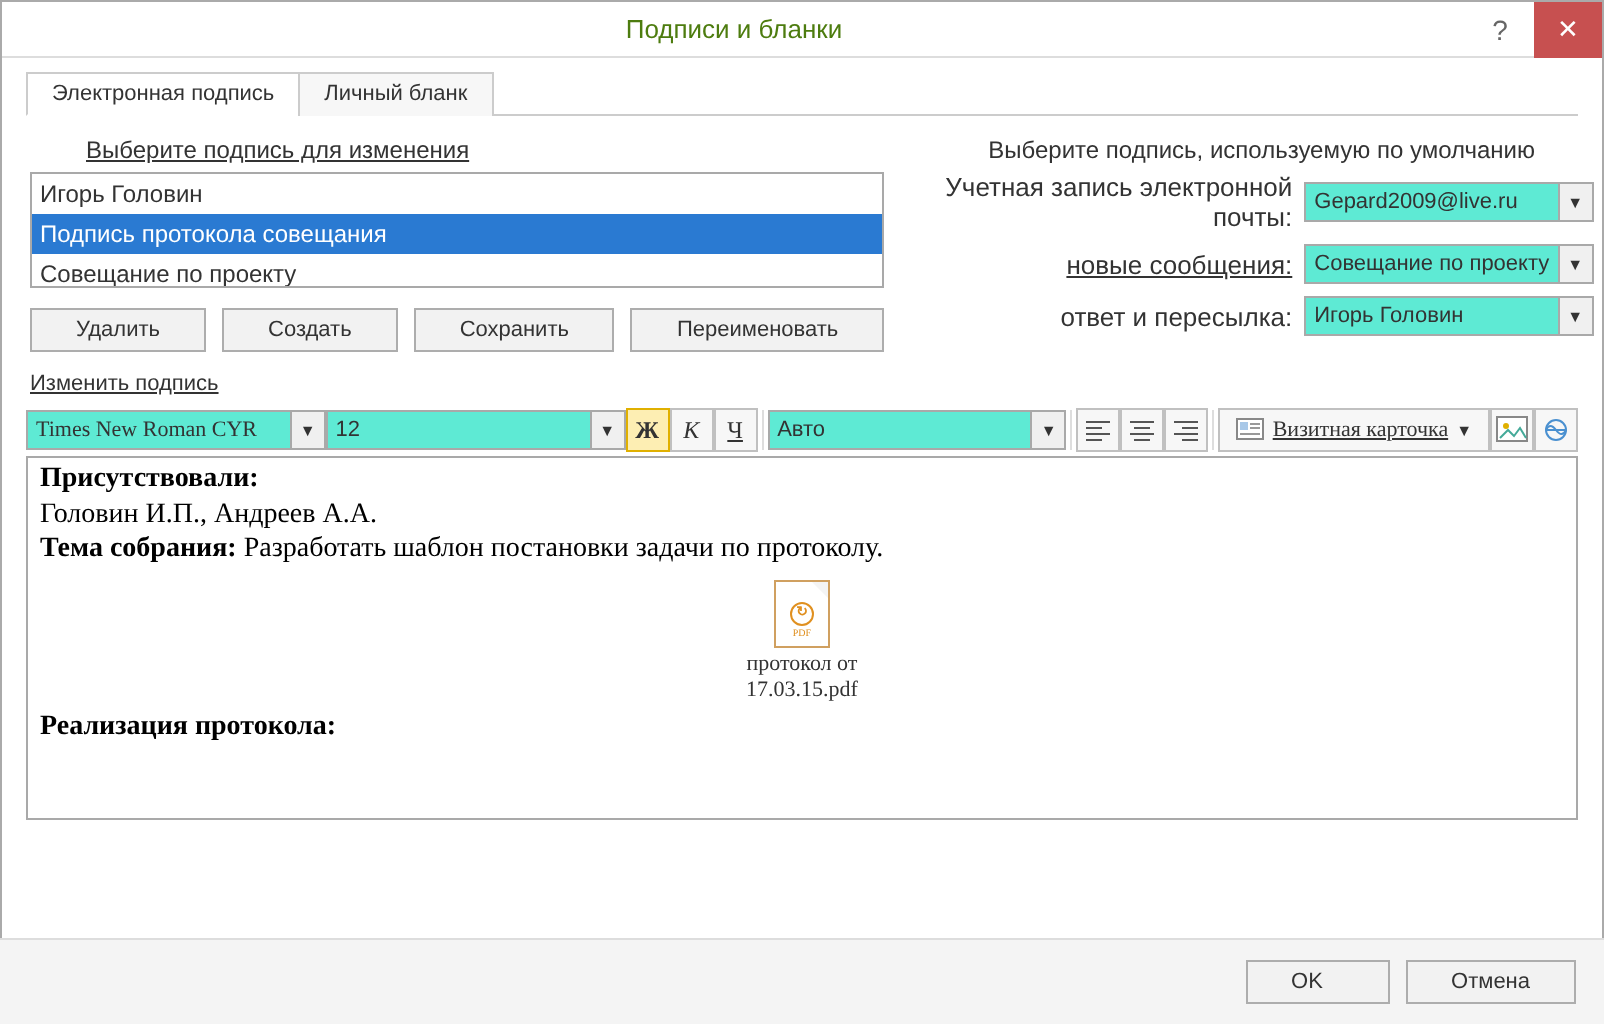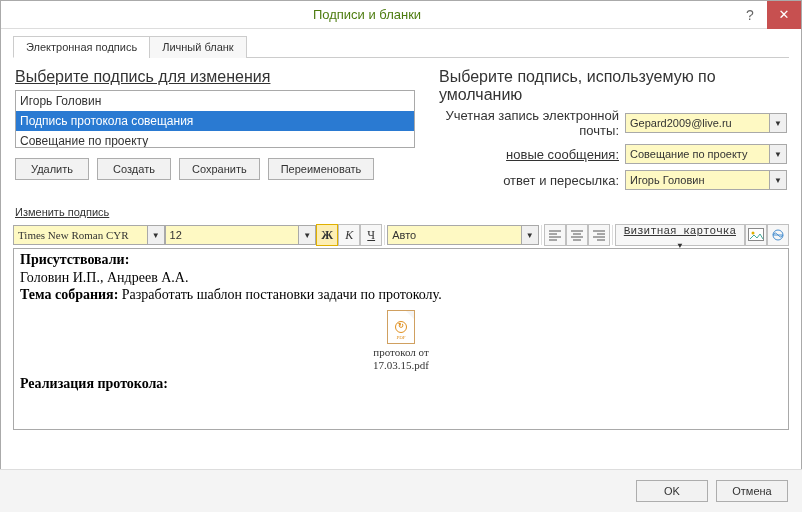--- a/index.html
+++ b/index.html
@@ -63,21 +63,21 @@
     background: #fff;
     border-bottom: 1px solid #fff;
   }
   .upper {
     display: flex;
     gap: 24px;
     padding: 10px 2px 6px 2px;
   }
   .left-col { flex: 0 0 400px; }
   .right-col { flex: 1; }
-  .section-label { margin-bottom: 4px; font-size: 16px; }
+  .section-label { margin-bottom: 4px; font-size: 12px; margin-left: 28px; }
   .listbox {
     border: 1px solid #a9a9a9;
     height: 58px;
     overflow: hidden;
     background: #fff;
   }
   .listbox .item {
     padding: 1px 4px;
     font-size: 12px;
     line-height: 18px;
@@ -87,43 +87,43 @@
     color: #ffffff;
   }
   .btnrow {
     display: flex;
     gap: 8px;
     margin-top: 10px;
   }
   .btn {
     background: #f2f2f2;
     border: 1px solid #adadad;
-    padding: 4px 12px;
+    padding: 4px 22px;
     font-size: 11px;
     min-width: 74px;
-    text-align: center;
+    text-align: left;
     cursor: default;
   }
   .formrow {
     display: flex;
     align-items: center;
     margin-bottom: 6px;
     gap: 6px;
   }
   .formrow label {
     flex: 0 0 180px;
     text-align: right;
     font-size: 13px;
   }
   .formrow label .u { text-decoration: underline; }
   .combo {
     flex: 1;
     display: flex;
     border: 1px solid #a9a9a9;
-    background: #fef9c3;
+    background: #5eead4;
     height: 20px;
     align-items: center;
   }
   .combo span { flex: 1; padding: 0 4px; font-size: 11px; white-space: nowrap; overflow: hidden; }
   .combo .arrow {
     width: 17px; height: 100%;
     border-left: 1px solid #a9a9a9;
     display: flex; align-items: center; justify-content: center;
     background: #f0f0f0;
     font-size: 8px;
@@ -141,21 +141,21 @@
   .tbtn {
     border: 1px solid #c0c0c0;
     background: #f7f7f7;
     width: 22px; height: 22px;
     display: flex; align-items: center; justify-content: center;
     font-size: 12px;
     font-family: "Times New Roman", serif;
   }
   .tbtn.bold-active { background:#fdeeb3; border-color:#e0b000; font-weight:bold; }
   .tbtn.italic { font-style: italic; }
-  .tbtn.wide { width: auto; padding: 2px 8px; font-family: Liberation Mono, monospace; font-size: 11px; gap:4px;flex-direction:column; }
+  .tbtn.wide { width: auto; padding: 2px 8px; font-family: Liberation Serif, serif; font-size: 11px; gap:4px; }
   .tvsep { width:1px; height:20px; background:#ddd; margin:0 2px; }
   .colorcombo { width: 76px; }
   .editor {
     border: 1px solid #a9a9a9;
     height: 182px;
     padding: 2px 6px;
     overflow: hidden;
     font-family: "Times New Roman", serif;
     font-size: 14px;
     line-height: 1.25;

